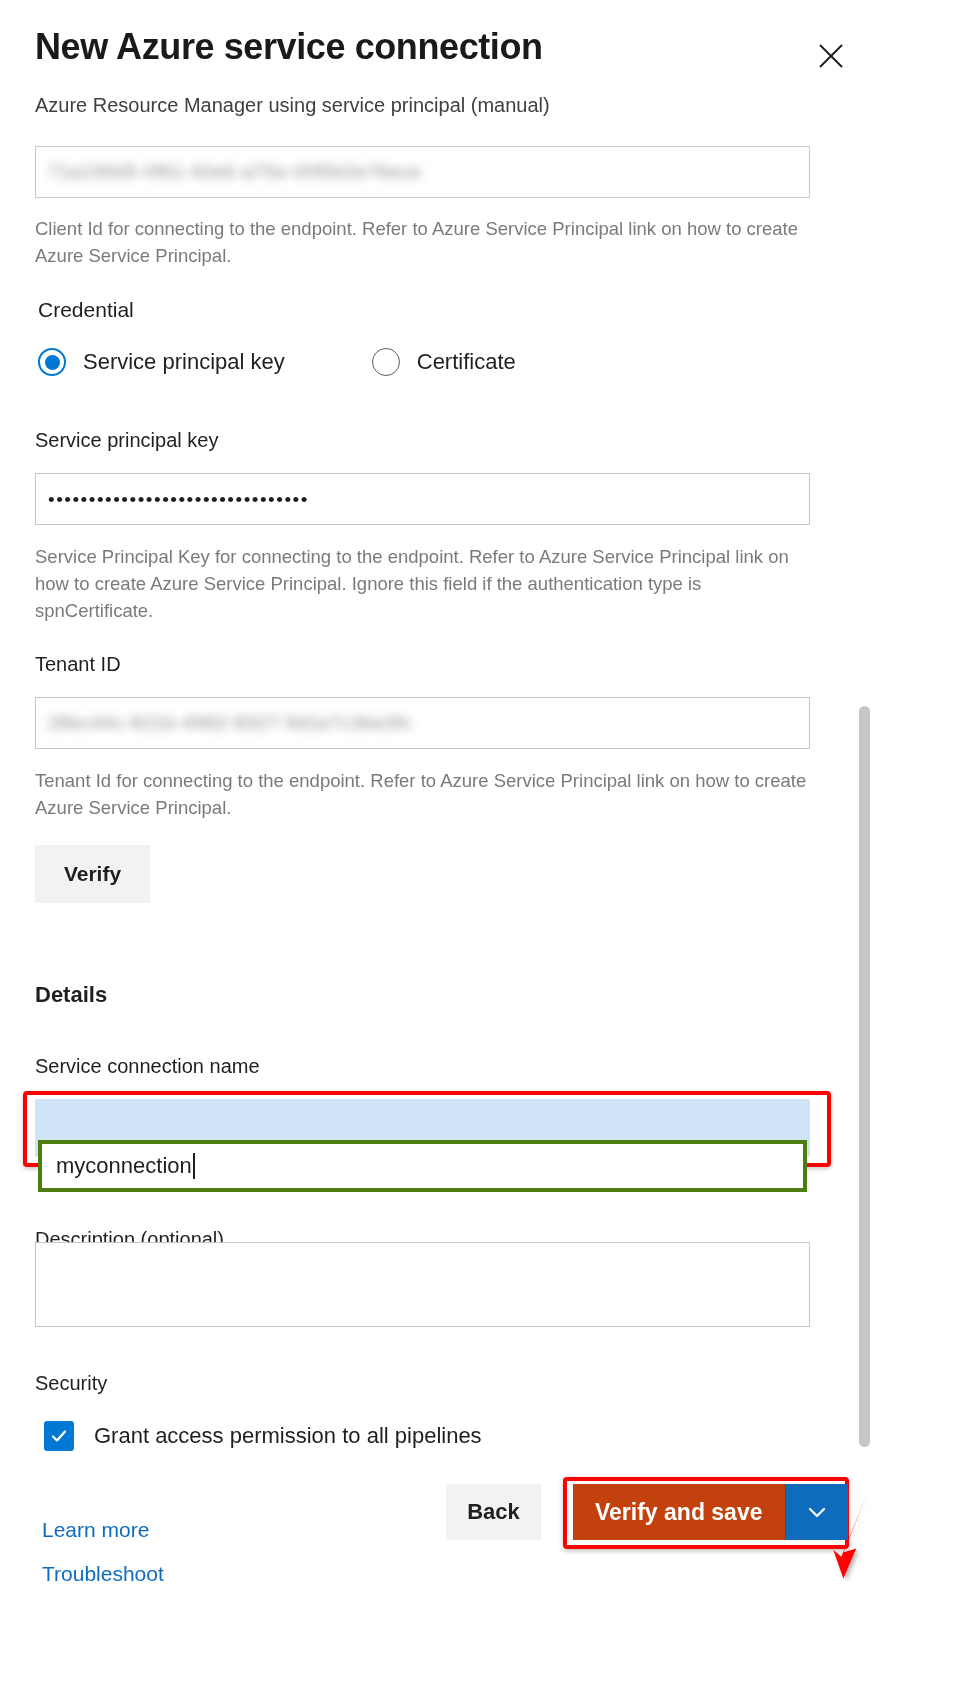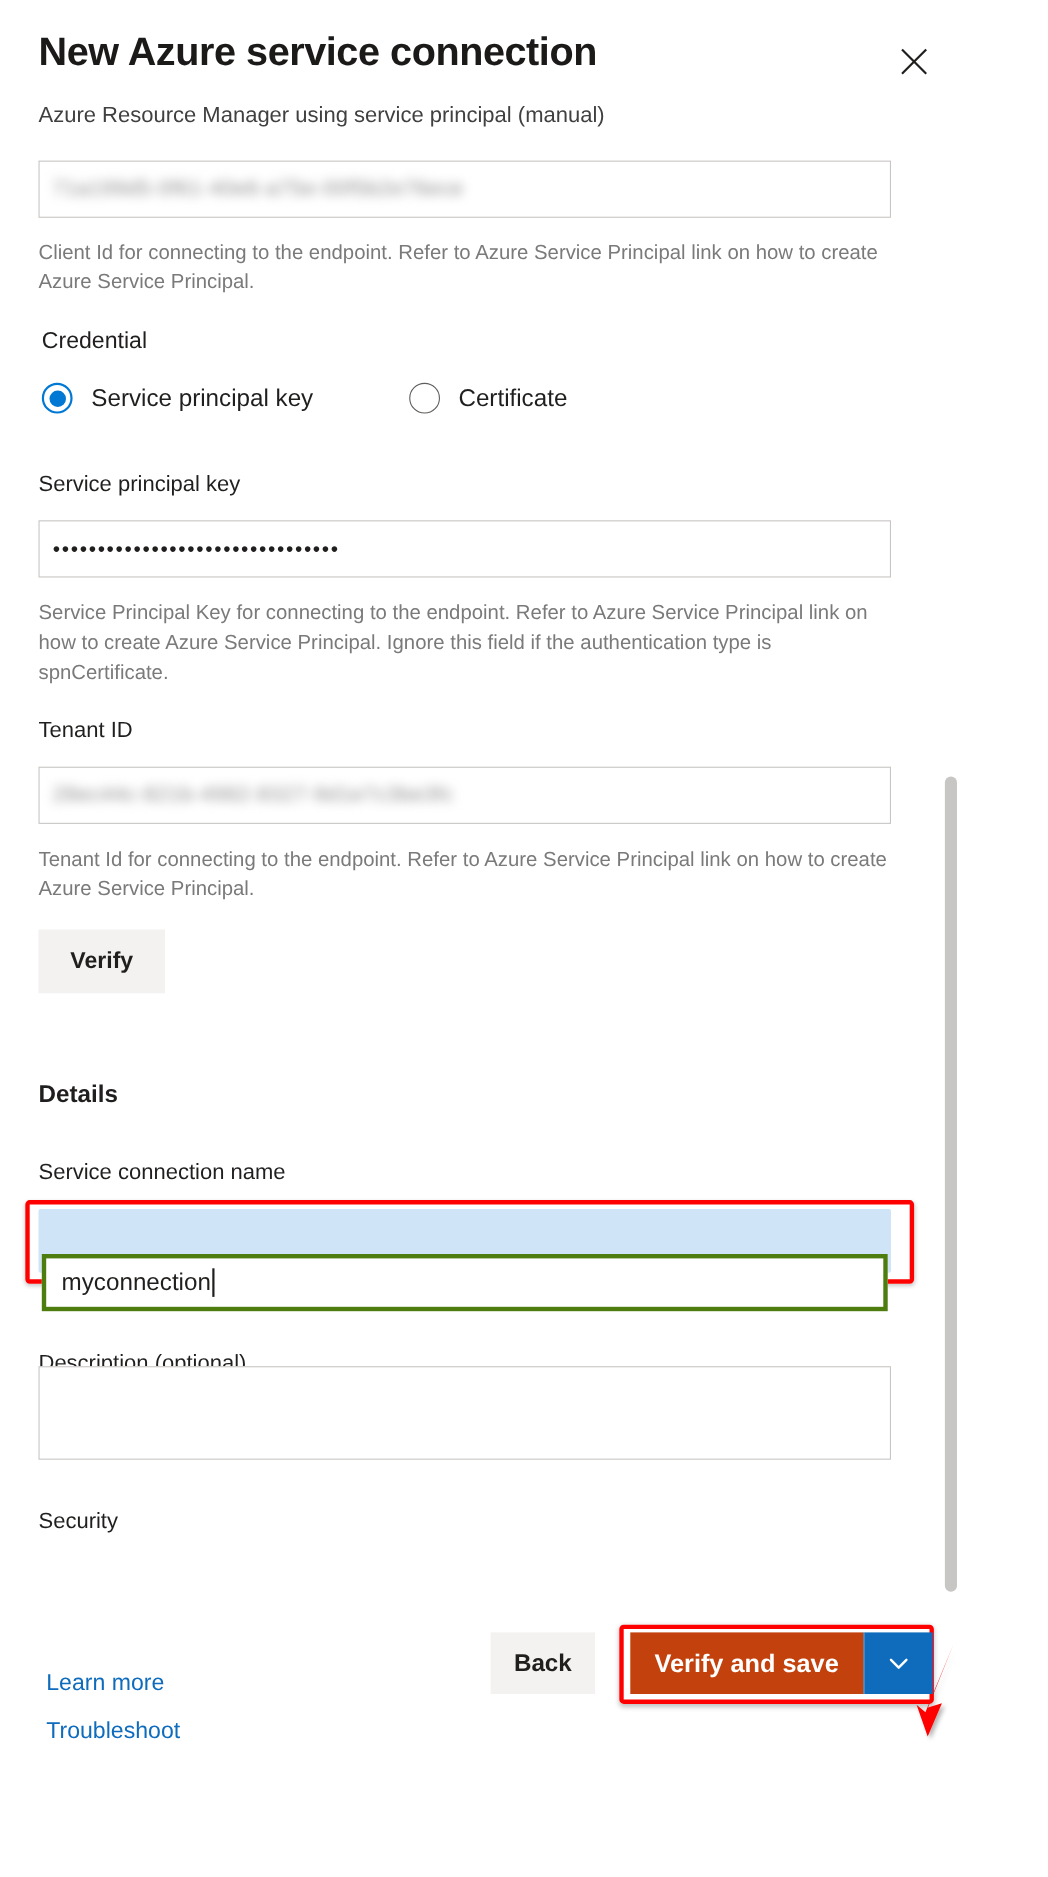--- a/index.html
+++ b/index.html
@@ -333,20 +333,28 @@
   <div id="scname-focus"></div>
   <div id="scname-box">
     <span>myconnection</span>
       <span class="caret"></span>
   </div>
 
   <div class="field-label" id="desc-label">Description (optional)</div>
   <div id="desc-box"></div>
 
   <div class="field-label" id="security-heading">Security</div>
+  <div id="grant-row">
+    <span class="checkbox">
+      <svg width="20" height="20" viewBox="0 0 20 20" aria-hidden="true">
+        <polyline points="4,10.5 8,14.5 16,5.5" fill="none" stroke="#ffffff" stroke-width="2.2" stroke-linecap="round" stroke-linejoin="round"></polyline>
+      </svg>
+    </span>
+    <span class="check-text">Grant access permission to all pipelines</span>
+  </div>
 
   <div id="links">
     <a class="link">Learn more</a>
     <a class="link">Troubleshoot</a>
   </div>
 
   <button id="back-btn">Back</button>
 
   <div id="save-callout"></div>
   <div id="save-split">

